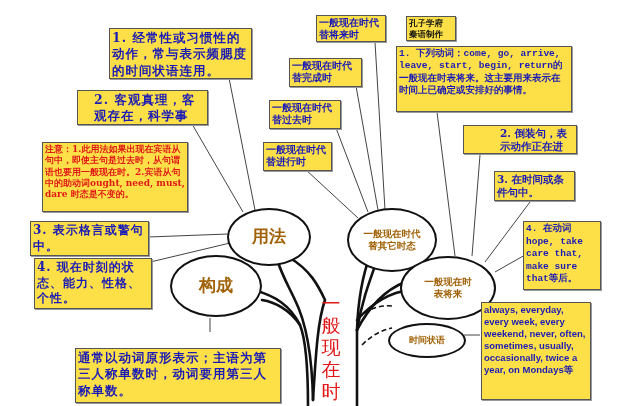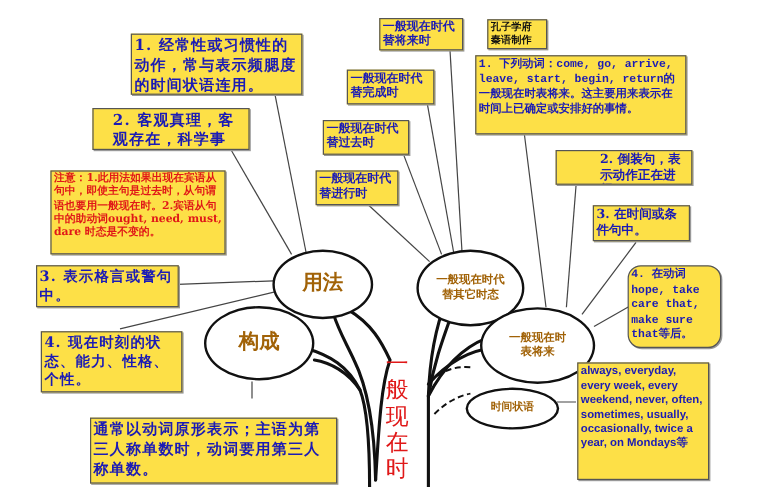--- a/index.html
+++ b/index.html
@@ -55,21 +55,21 @@
     <g stroke="#111" stroke-width="1.6" fill="none" stroke-dasharray="5,3">
       <path d="M358 318 C 370 308 380 305 392 306"></path>
       <path d="M362 345 C 372 335 382 330 392 328"></path>
     </g>
   </svg>
 
   <div class="box" style="left:109px;top:28px;width:143px;height:51px;font-size:12.5px;letter-spacing:1px;">1. 经常性或习惯性的动作，常与表示频腮度的时间状语连用。</div>
   <div class="box" style="left:77px;top:90px;width:131px;height:35px;font-size:12.5px;letter-spacing:1px;padding-left:16px;">2.  客观真理，客观存在，科学事实。</div>
   <div class="box red" style="left:42px;top:142px;width:146px;height:70px;font-size:9px;line-height:11.3px;">注意：1.此用法如果出现在宾语从句中，即使主句是过去时，从句谓语也要用一般现在时。2.宾语从句中的助动词ought, need, must, dare 时态是不变的。</div>
   <div class="box" style="left:30px;top:221px;width:119px;height:35px;font-size:12px;letter-spacing:1px;">3. 表示格言或警句中。</div>
-  <div class="box" style="left:34px;top:276px;width:118px;height:51px;font-size:12px;letter-spacing:1px;">4. 现在时刻的状态、能力、性格、个性。</div>
+  <div class="box" style="left:34px;top:258px;width:118px;height:51px;font-size:12px;letter-spacing:1px;">4. 现在时刻的状态、能力、性格、个性。</div>
 
   <div class="oval" style="left:227px;top:208px;width:84px;height:58px;font-size:17px;">用法</div>
 
   <div class="oval" style="left:170px;top:255px;width:92px;height:62px;font-size:17px;">构成</div>
   <div class="box" style="left:75px;top:330px;width:206px;height:55px;font-size:12.5px;letter-spacing:1px;margin-top:18px;">通常以动词原形表示；主语为第三人称单数时，动词要用第三人称单数。</div>
 
   <div class="box" style="left:316px;top:15px;width:70px;height:27px;font-size:10px;line-height:12px;">一般现在时代替将来时</div>
   <div class="box" style="left:289px;top:58px;width:73px;height:29px;font-size:10px;line-height:12px;">一般现在时代替完成时</div>
   <div class="box" style="left:269px;top:100px;width:72px;height:29px;font-size:10px;line-height:12px;">一般现在时代替过去时</div>
   <div class="box" style="left:263px;top:142px;width:69px;height:29px;font-size:10px;line-height:12px;">一般现在时代替进行时</div>
@@ -77,21 +77,21 @@
   <div class="oval" style="left:347px;top:208px;width:90px;height:64px;font-size:9.5px;padding:8px 10px;">一般现在时代替其它时态</div>
 
   <div class="box black" style="left:406px;top:16px;width:50px;height:25px;font-size:8.5px;line-height:11px;padding:1px 2px;color:#111;">
     <div>孔子学府</div>
     <div>秦语制作</div>
   </div>
 
   <div class="box mono" style="left:396px;top:46px;width:176px;height:66px;font-size:9.5px;line-height:12.4px;">1. 下列动词：come, go, arrive, leave, start, begin, return的一般现在时表将来。这主要用来表示在时间上已确定或安排好的事情。</div>
   <div class="box" style="left:463px;top:125px;width:114px;height:29px;font-size:10.5px;line-height:12.5px;padding-left:36px;">2. 倒装句，表示动作正在进行。</div>
   <div class="box" style="left:494px;top:171px;width:81px;height:30px;font-size:10.5px;line-height:12.5px;">3. 在时间或条件句中。</div>
-  <div class="box mono" style="left:523px;top:221px;width:78px;height:69px;font-size:9.5px;line-height:12.5px;border-radius:11px;">4. 在动词hope, take care that, make sure that等后。</div>
+  <div class="box mono" style="left:523px;top:221px;width:78px;height:69px;font-size:9.5px;line-height:12.5px;">4. 在动词hope, take care that, make sure that等后。</div>
 
   <div class="oval" style="left:400px;top:256px;width:96px;height:64px;font-size:9.5px;padding:8px 18px;">一般现在时表将来</div>
 
   <div class="oval" style="left:388px;top:323px;width:78px;height:35px;font-size:9px;">时间状语</div>
   <div class="box sans" style="left:481px;top:302px;width:110px;height:98px;font-size:9.5px;line-height:12px;">always, everyday, every week, every weekend, never, often, sometimes, usually, occasionally, twice a year, on Mondays等</div>
 
   <div class="trunk-text">
     <div>一</div>
     <div>般</div>
     <div>现</div>

